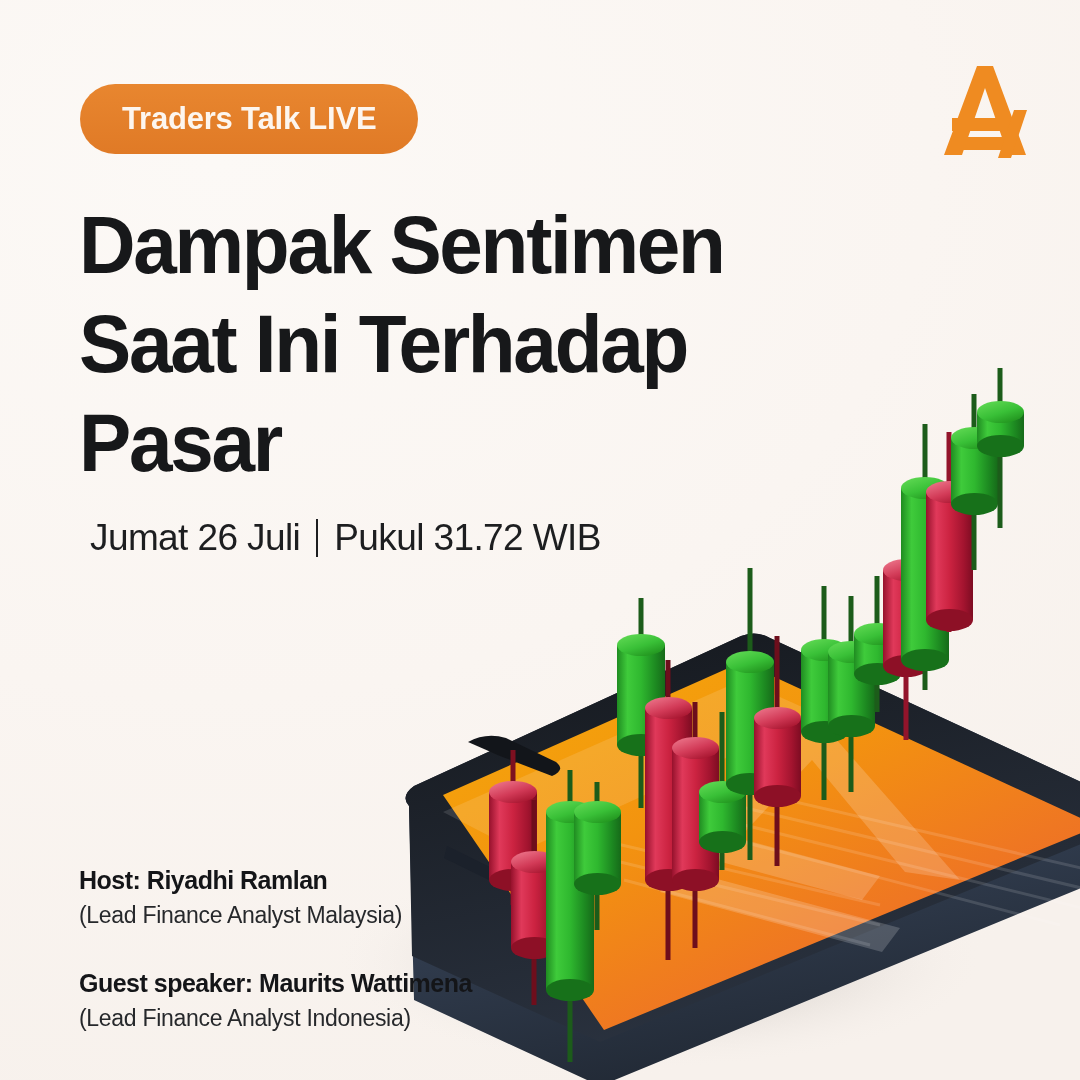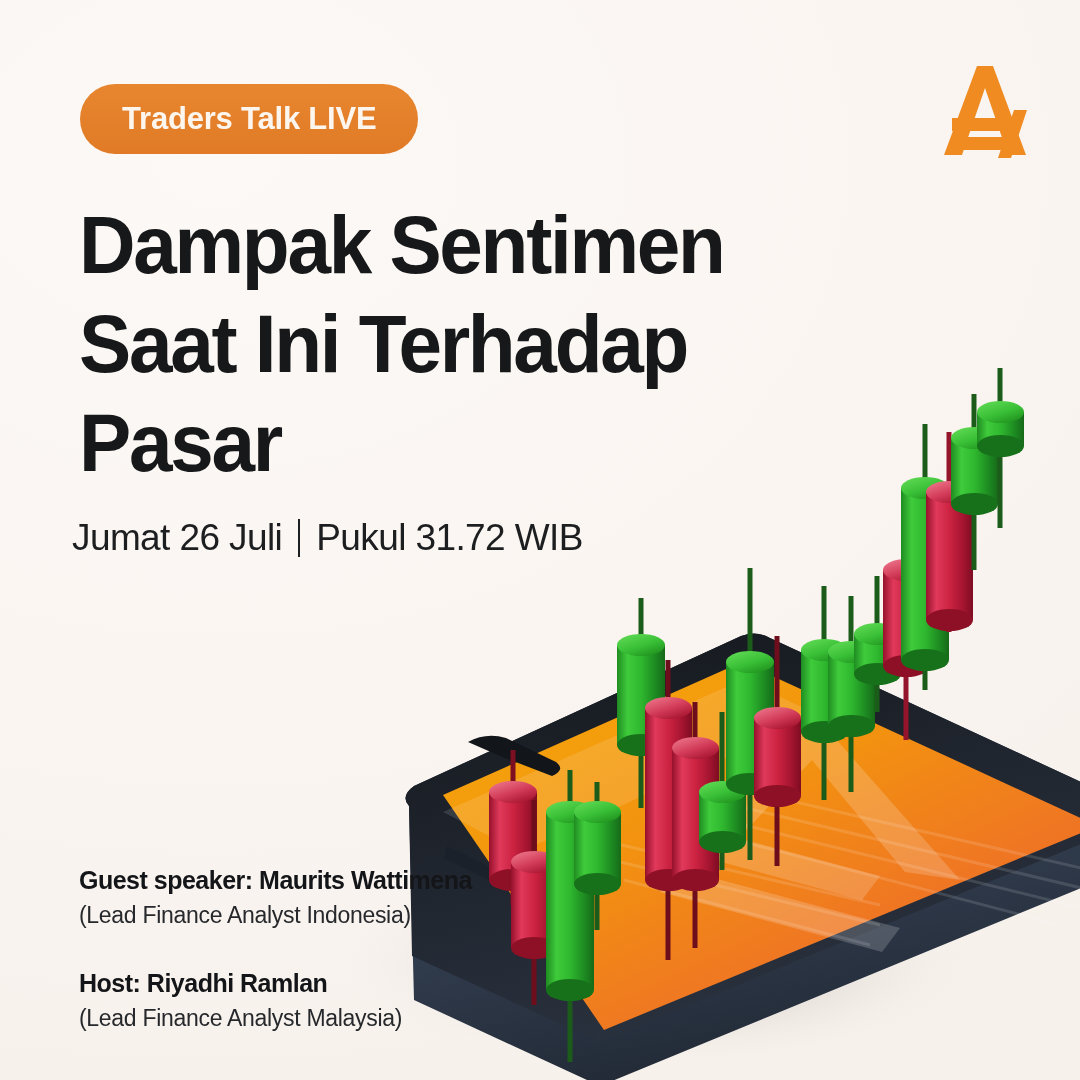--- a/index.html
+++ b/index.html
@@ -39,21 +39,21 @@
     position:absolute;left:79px;top:195px;width:760px;
     color:#17181a;
     font-size:82px;line-height:99px;
     font-weight:bold;letter-spacing:-2.4px;
     transform:scaleX(0.955);transform-origin:left top;
   }
   .headline .hl{display:block;white-space:nowrap;}
 
   
   .dateline{
-    position:absolute;left:72px;top:517px;
+    position:absolute;left:90px;top:517px;
     display:flex;align-items:center;
     color:#1d1e20;font-size:37px;letter-spacing:-0.6px;
     white-space:nowrap;
     text-align:center;
   }
   .date-sep{
     display:inline-block;width:2px;height:38px;
     background:#1d1e20;margin:0 16px;
   }
 
@@ -326,22 +326,22 @@
           <rect x="977" y="412" width="47" height="34" fill="url(#gGrn)"></rect>
           <ellipse cx="1000.5" cy="412" rx="23.5" ry="11" fill="url(#gGrnTop)"></ellipse>
           <ellipse cx="1000.5" cy="446" rx="23.5" ry="11" fill="#17711a"></ellipse>
         </g>
       </g>
     </svg>
   </div>
 
   <div class="credits">
     <div class="cred-block">
+      <div class="cred-name">Host: Riyadhi Ramlan</div>
+      <div class="cred-role">(Lead Finance Analyst Malaysia)</div>
+    </div>
+    <div class="cred-block">
       <div class="cred-name">Guest speaker: Maurits Wattimena</div>
       <div class="cred-role">(Lead Finance Analyst Indonesia)</div>
     </div>
-    <div class="cred-block">
-      <div class="cred-name">Host: Riyadhi Ramlan</div>
-      <div class="cred-role">(Lead Finance Analyst Malaysia)</div>
-    </div>
   </div>
 
 </div>
 
 </body></html>

